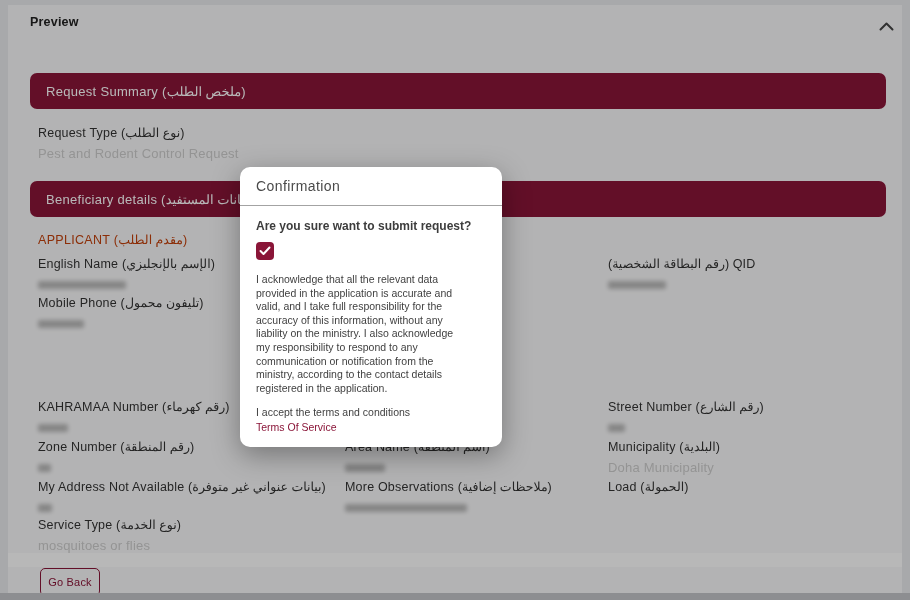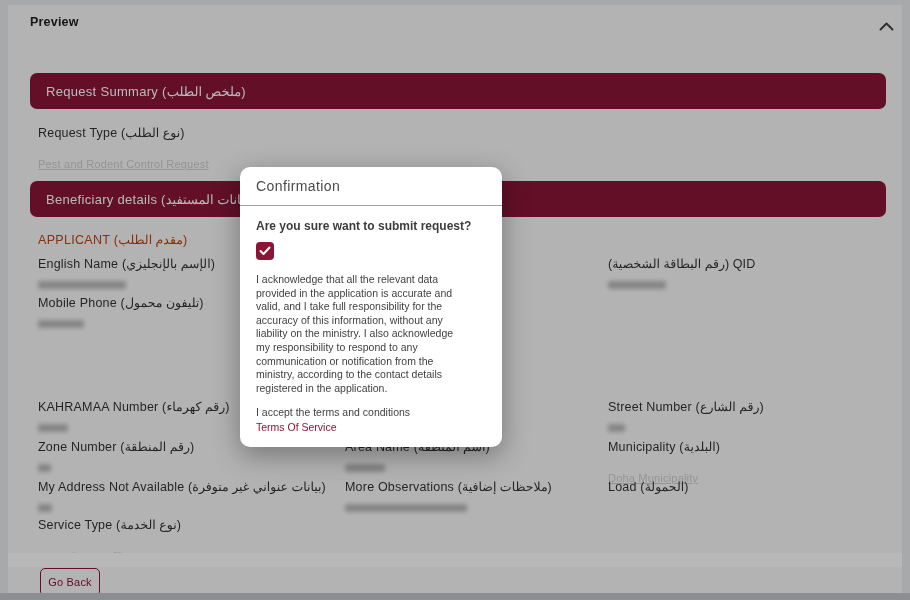--- a/index.html
+++ b/index.html
@@ -26,21 +26,21 @@
     display:flex; align-items:center; justify-content:center; cursor:pointer;
   }
   .banner {
     position:absolute; left:22px; width:856px; height:36px;
     background:#8A1538; border-radius:7px;
     display:flex; align-items:center; padding:12px 16px;
     color:#fff; font-size:13px; letter-spacing:.3px;
   }
   .field { position:absolute; }
   .field .lbl { font-size:12.5px; color:#333; letter-spacing:.2px; }
-  .field .val { font-size:11px; color:#cdcdcd; margin-top:18px; letter-spacing:.2px;text-decoration:underline; }
+  .field .val { font-size:13px; color:#cdcdcd; margin-top:6px; letter-spacing:.2px; }
   .blob { height:8px; border-radius:2px; background:#b9b9b9; filter:blur(2px); margin-top:10px; }
   .subheader { position:absolute; font-size:12.5px; color:#c2410c; letter-spacing:.3px; }
   .light-band { position:absolute; left:0; top:548px; width:894px; height:14px; background:#ffffff; }
   .go-back {
     position:absolute; left:32px; top:563px; width:60px; height:28px;
     background:transparent; border:1.5px solid #8A1538; border-radius:5px;
     color:#8A1538; font-size:11px; font-family:"Liberation Sans",sans-serif;
     letter-spacing:.2px; cursor:pointer;
   }
   .overlay { position:absolute; inset:0; background:rgba(0,0,0,0.28); z-index:10; }

